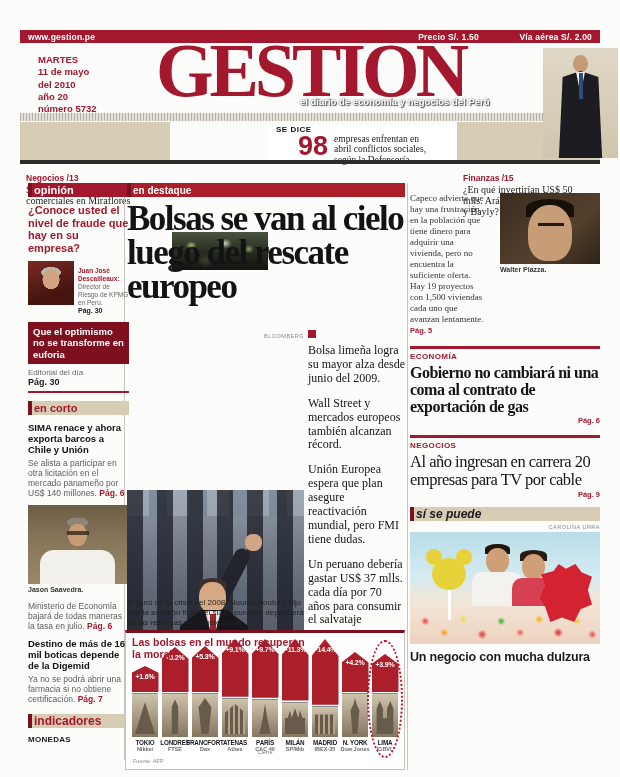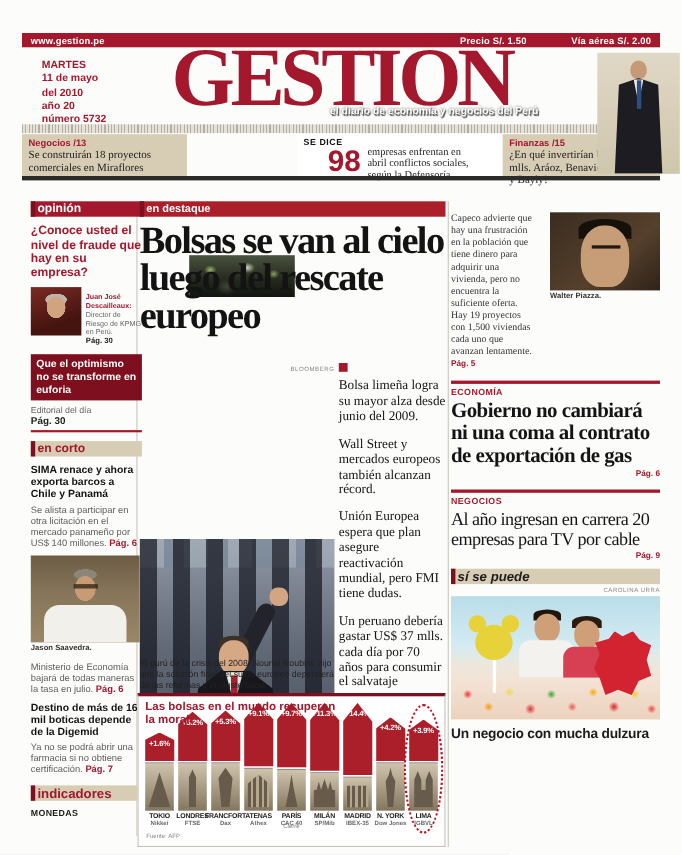--- a/index.html
+++ b/index.html
@@ -21,21 +21,21 @@
   .logo{ left:138px; top:36px; width:345px; text-align:center; color:var(--red);
          font-family:"Liberation Serif",serif; font-weight:bold; font-size:74px;
          letter-spacing:-4px; line-height:.95; transform:scaleY(1.02); }
   .tagline{ left:300px; top:96px; font-size:9.5px; font-weight:bold; color:#fff;
             text-shadow:0 0 2px #4a4a4a,1px 1px 1px #4a4a4a; z-index:3;}
   .texture{ left:20px; top:113px; width:580px; height:8px;
             background:repeating-linear-gradient(90deg,#b4afa5 0 1px,#e6e2d9 1px 3px);}
 
   
   .stripbox{ top:122px; height:38px; padding:3px 6px;}
-  .stripbox .kicker{ color:var(--red); font-weight:bold; font-size:8.5px; margin-bottom:1px;}
+  .stripbox .kicker{ color:var(--red); font-weight:bold; font-size:8.5px; margin-bottom:1px;margin-top:48px;}
   .stripbox .stext{ font-family:"Liberation Serif",serif; font-size:10px; line-height:1.1; color:#222;}
   .box-negocios{ left:20px; width:150px; background:var(--tan);}
   .box-sedice{ left:270px; width:185px; background:#fff;}
   .box-finanzas{ left:457px; width:143px; background:var(--tan);}
   .sedice-label{ font-size:8px; font-weight:bold; color:#111; letter-spacing:.5px;}
   .sedice-row{ display:flex; gap:6px; align-items:flex-start;}
   .sedice-num{ color:var(--red); font-weight:bold; font-size:27px; line-height:.95; margin-left:22px;}
   .sedice-text{ font-family:"Liberation Serif",serif; font-size:9.5px; line-height:1.08; color:#222; width:96px;}
   .thickrule{ left:20px; top:160px; width:580px; height:4px; background:#2b2b2b;}
 
@@ -190,21 +190,21 @@
   .chartsource{ position:absolute; left:7px; bottom:5px; font-size:5.5px; color:#888;}
 
   
   .housing-headline{ font-family:"Liberation Serif",serif; font-size:30px; line-height:1.08;
      letter-spacing:-.5px; color:#161616; margin-top:2px;}
   .housingrow{ display:flex; gap:16px; margin-top:10px;}
   .housingbody{ font-family:"Liberation Serif",serif; font-size:9px; line-height:1.22; color:#333; width:86px;}
   .piazzacap{ font-weight:bold; font-size:7px; color:#333; margin-top:2px;}
   .story{ margin-top:10px; border-top:3px solid var(--red); padding-top:3px;}
   .kicker2{ color:var(--red); font-weight:bold; font-size:8px; letter-spacing:.4px;}
-  .story .sh{ font-family:"Liberation Serif",serif; font-weight:bold; font-size:19px; line-height:1.08;
+  .story .sh{ font-family:"Liberation Serif",serif; font-weight:bold; font-size:16px; line-height:1.08;
      letter-spacing:-.5px; margin-top:3px; color:#141414;}
   .story .sh.light{ font-weight:normal; font-size:16.5px;}
   .story .spg{ text-align:right; color:var(--red); font-weight:bold; font-size:7.5px; margin-top:1px;}
   .ssp-credit{ text-align:right; font-size:5.5px; color:#888; letter-spacing:.5px; margin:3px 0 2px;}
   .ssp-title{ font-weight:bold; font-size:12.5px; margin-top:6px; letter-spacing:-.2px;}
 </style>
 </head>
 <body>
 
 <div class="page">
@@ -270,21 +270,21 @@
     </div>
     <div class="edbox">Que el optimismo no se transforme en euforia</div>
     <div class="edsub">Editorial del día</div>
     <div class="edpg">Pág. 30</div>
 
     <div class="secbar tanbg" style="margin-top:8px;">
       <span class="notch"></span>
       <span>en corto</span>
     </div>
     <div class="brief">
-      <div class="bt">SIMA renace y ahora exporta barcos a Chile y Panamá</div>
+      <div class="bt">SIMA renace y ahora exporta barcos a Chile y Unión</div>
       <div class="bb"><span>Se alista a participar en otra licitación en el mercado panameño por US$ 140 millones.</span>
         <span class="pref">Pág. 6</span></div>
     </div>
     <div class="photo photo-navy" style="margin-top:6px;">
       <div class="jacket"></div>
       <div class="glasses"></div>
     </div>
     <div class="navycap">Jason Saavedra.</div>
     <div class="brief">
       <div class="bb"><span>Ministerio de Economía bajará de todas maneras la tasa en julio.</span>

